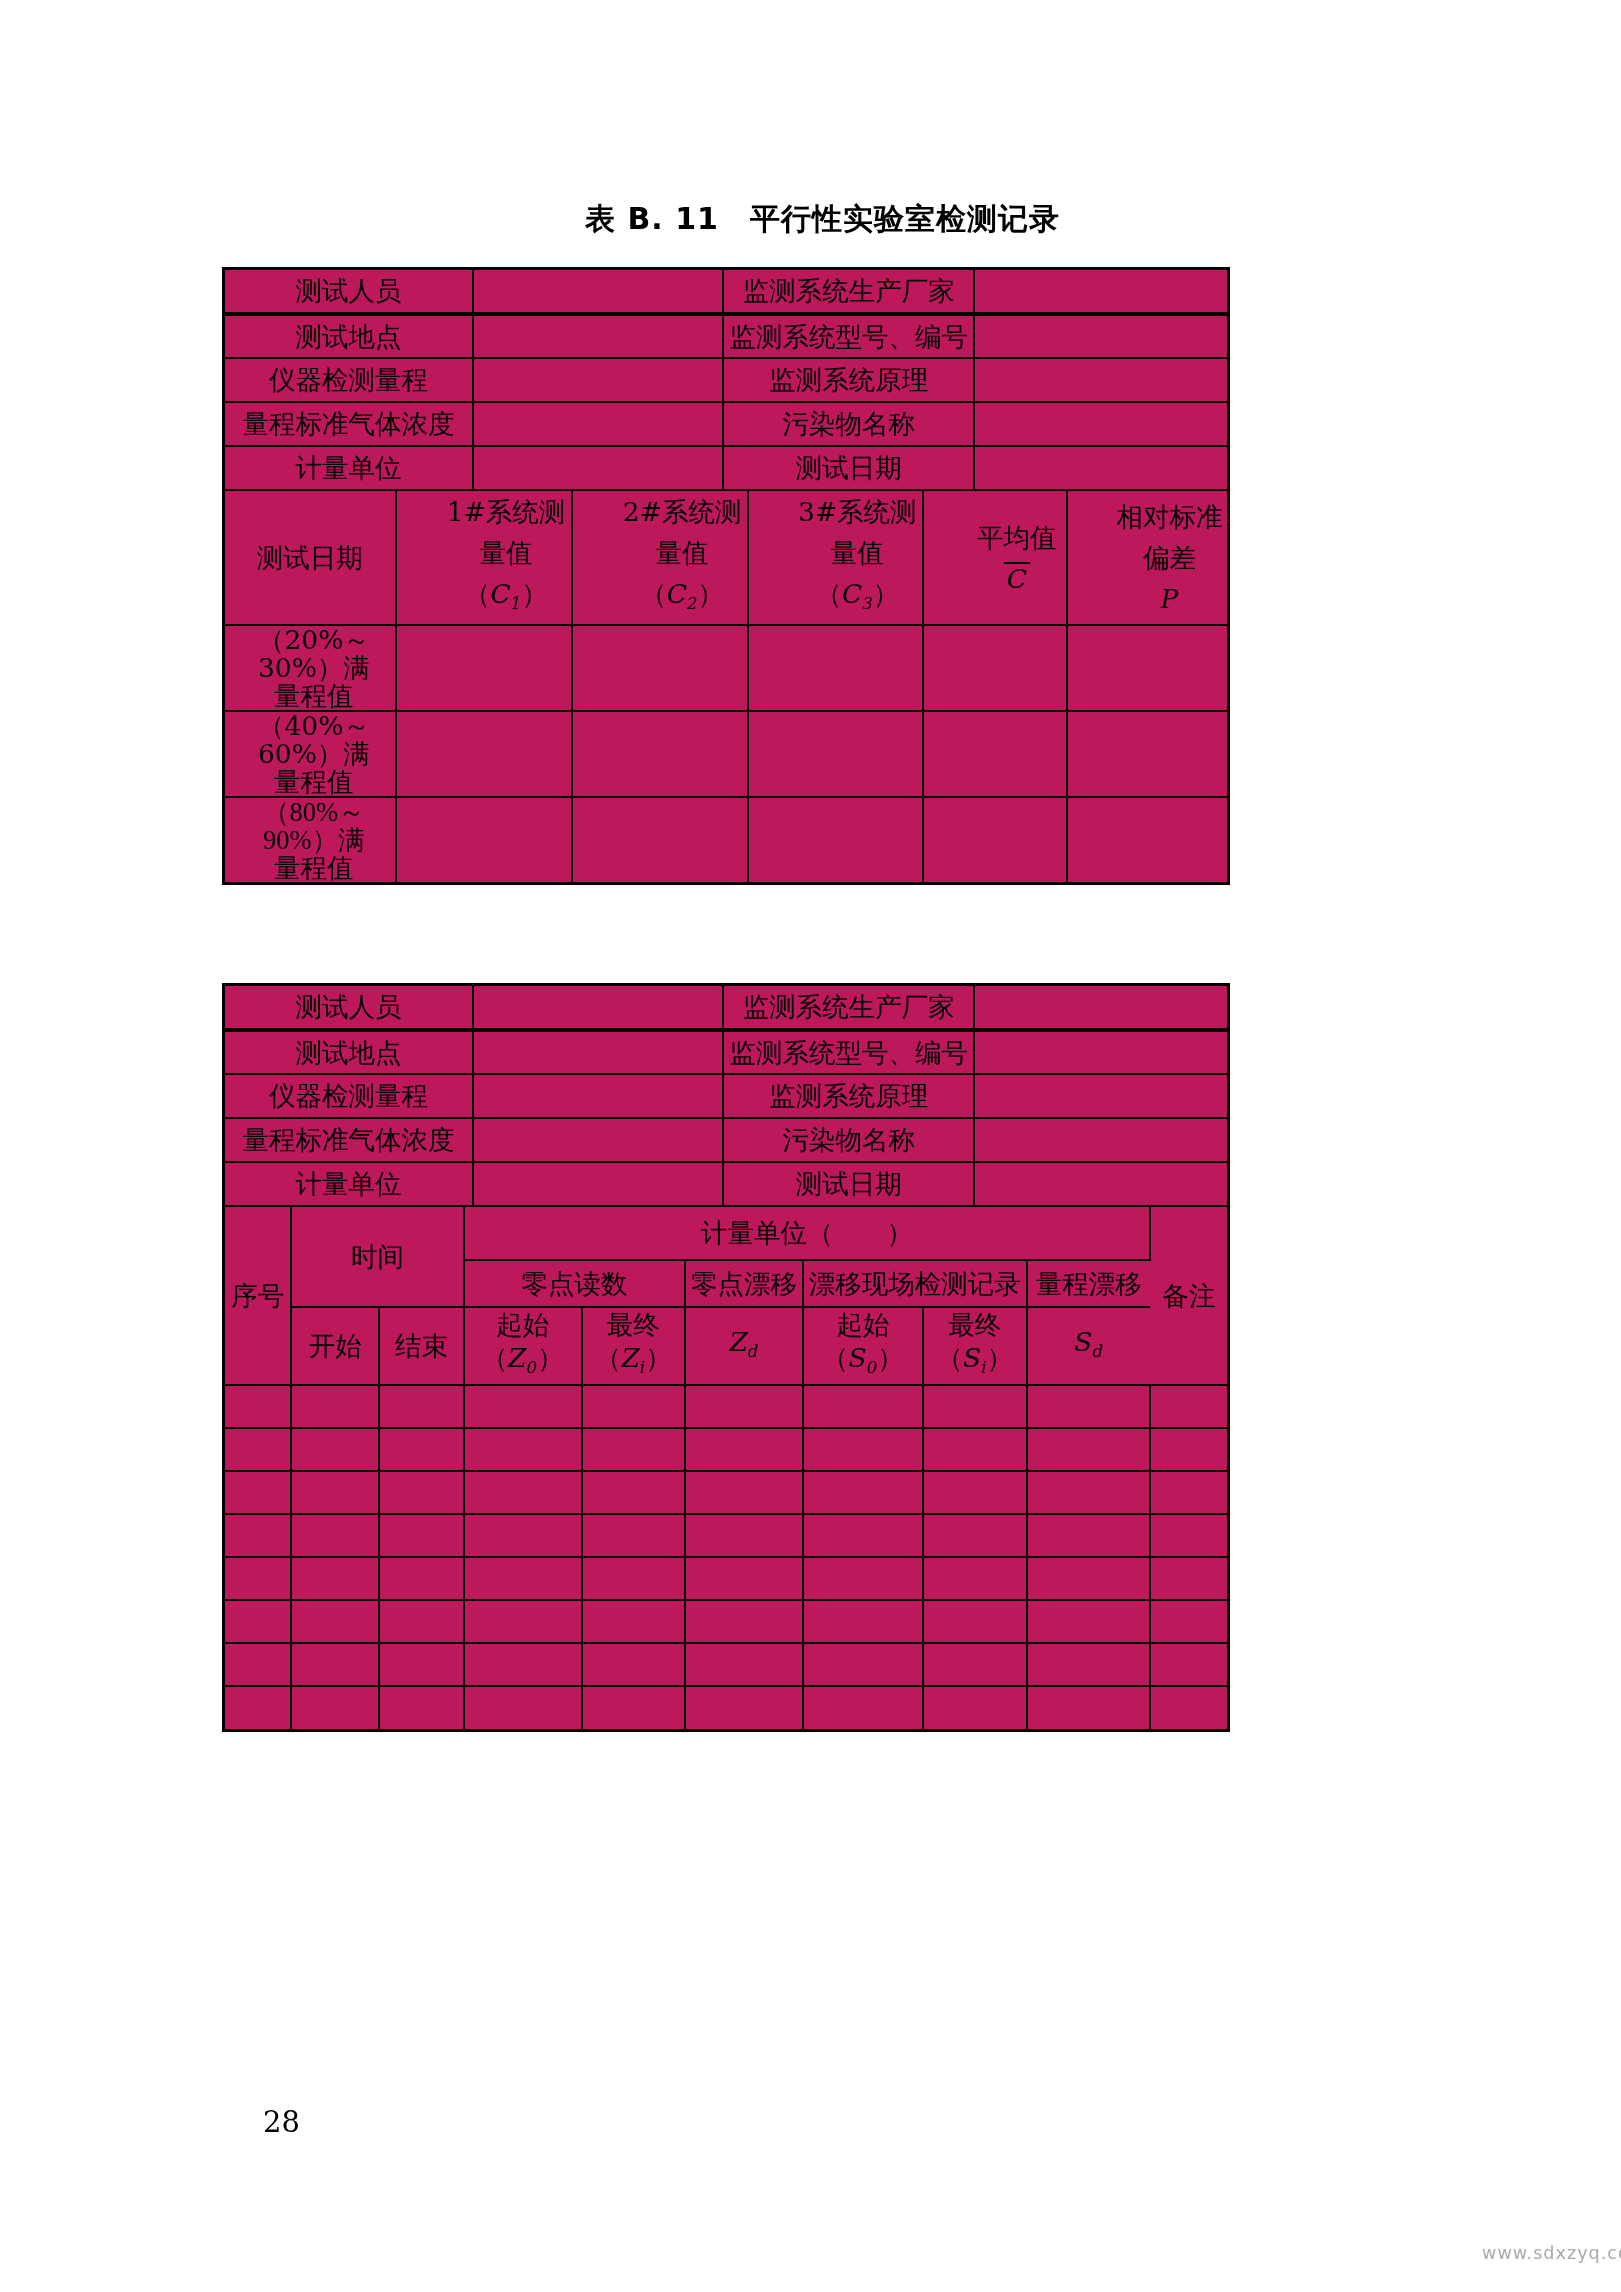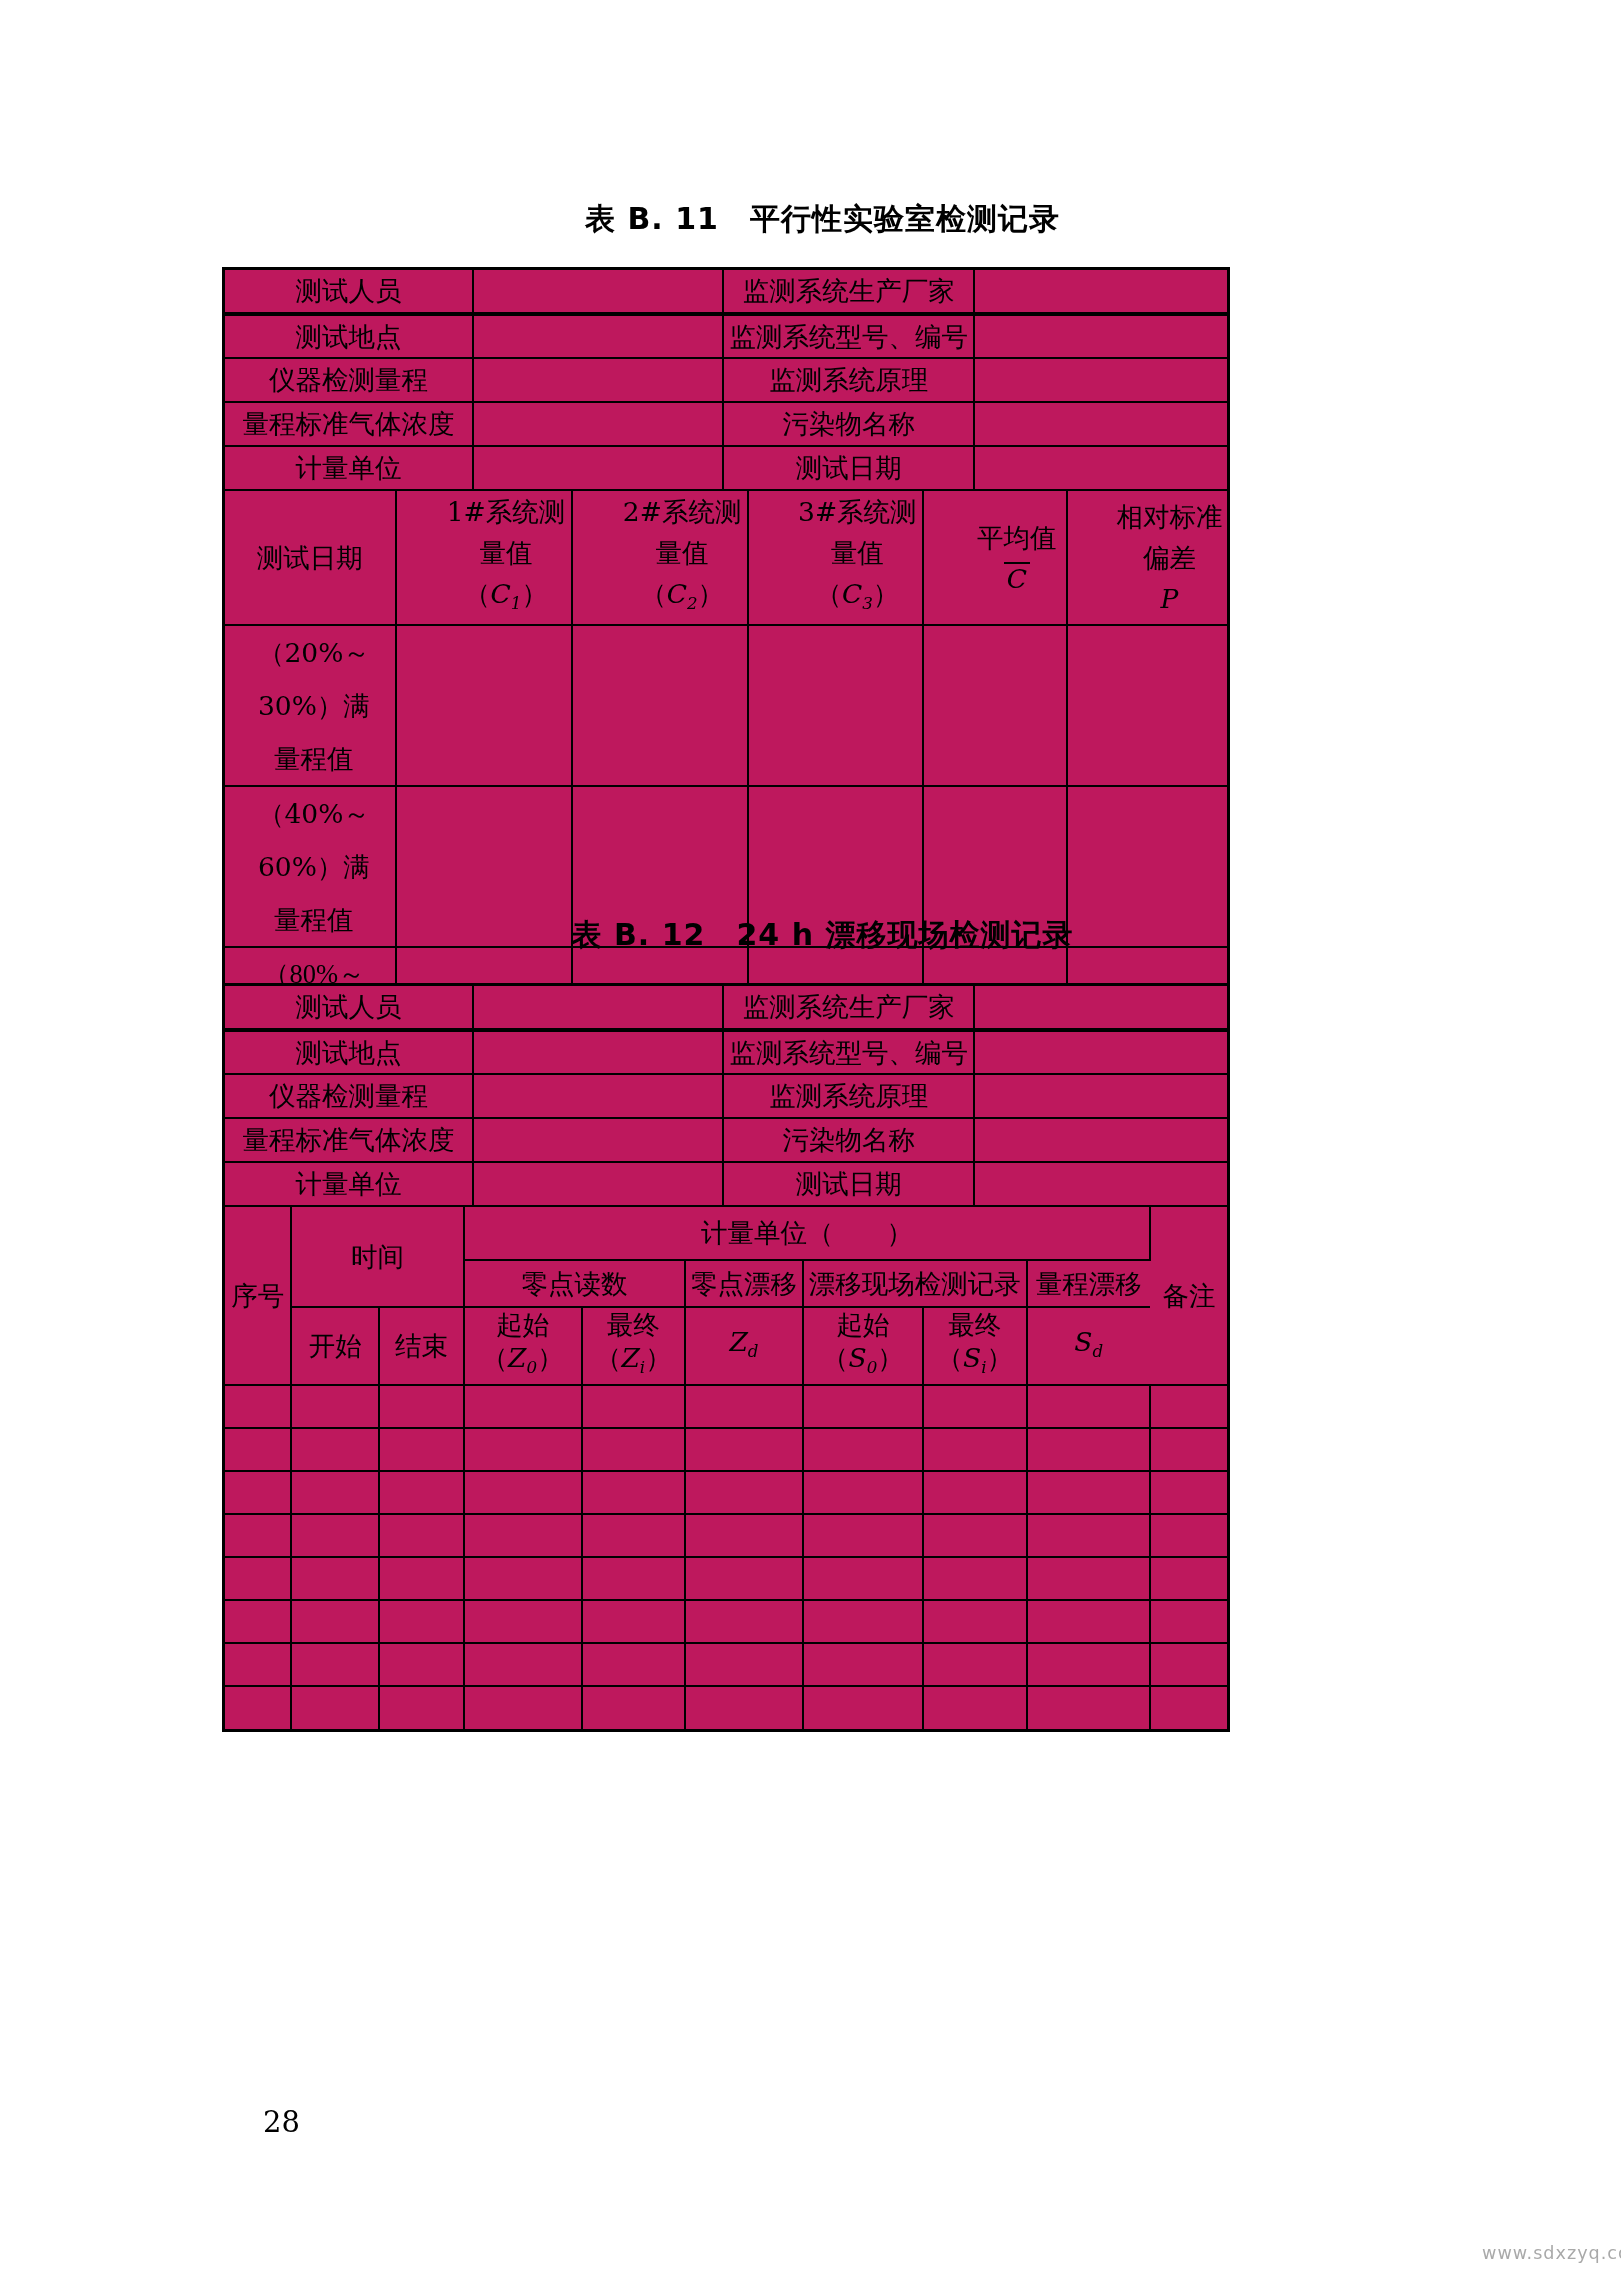--- a/index.html
+++ b/index.html
@@ -50,21 +50,21 @@
   .tbl td.last, .tbl td:last-child { border-right: none; text-align: center; }
   tr.noline td { border-bottom: none; font-family: Liberation Serif, serif; }
 
   tr.info-row { height: 44px; }
   tr.info-row.thick td { border-bottom-width: 4.9px; }
 
   tr.hdr11 { height: 89px; }
   tr.data11 { height: 83px; }
   .hl { line-height: 39px; }
   tr.hdr11 .hl { line-height: 41px; padding-left: 44px; }
-  tr.data11 .hl { line-height: 53px; padding-left: 8px; }
+  tr.data11 .hl { line-height: 28px; padding-left: 8px; }
 
   .formula { font-size: 26.5px; }
   .m { font-style: italic; font-family: "DejaVu Serif", "Liberation Serif", serif; }
   sub { font-size: 16.7px; font-style: italic; }
   .ovl { display: inline-block; border-top: 2.9px solid #000; padding: 0 2.9px; line-height: 1.15; }
 
   tr.h12a { height: 53px; }
   tr.h12b { height: 47px; }
   tr.h12c { height: 73px; }
   tr.h12c .hl { line-height: 33px; }
@@ -200,21 +200,20 @@
           <td></td>
           <td></td>
           <td></td>
           <td></td>
           <td class="last"></td>
         </tr>
       </tbody>
     </table>
   </div>
 
-  <div class="title" id="title-b12">表 B. 12　24 h 漂移现场检测记录</div>
 
   <div class="twrap" id="twrap-b12">
     <table class="tbl">
       <colgroup>
         <col style="width:24.73%">
           <col style="width:24.98%">
           <col style="width:25.06%">
           <col style="width:25.23%">
       </colgroup>
       <tbody id="info-b12">

